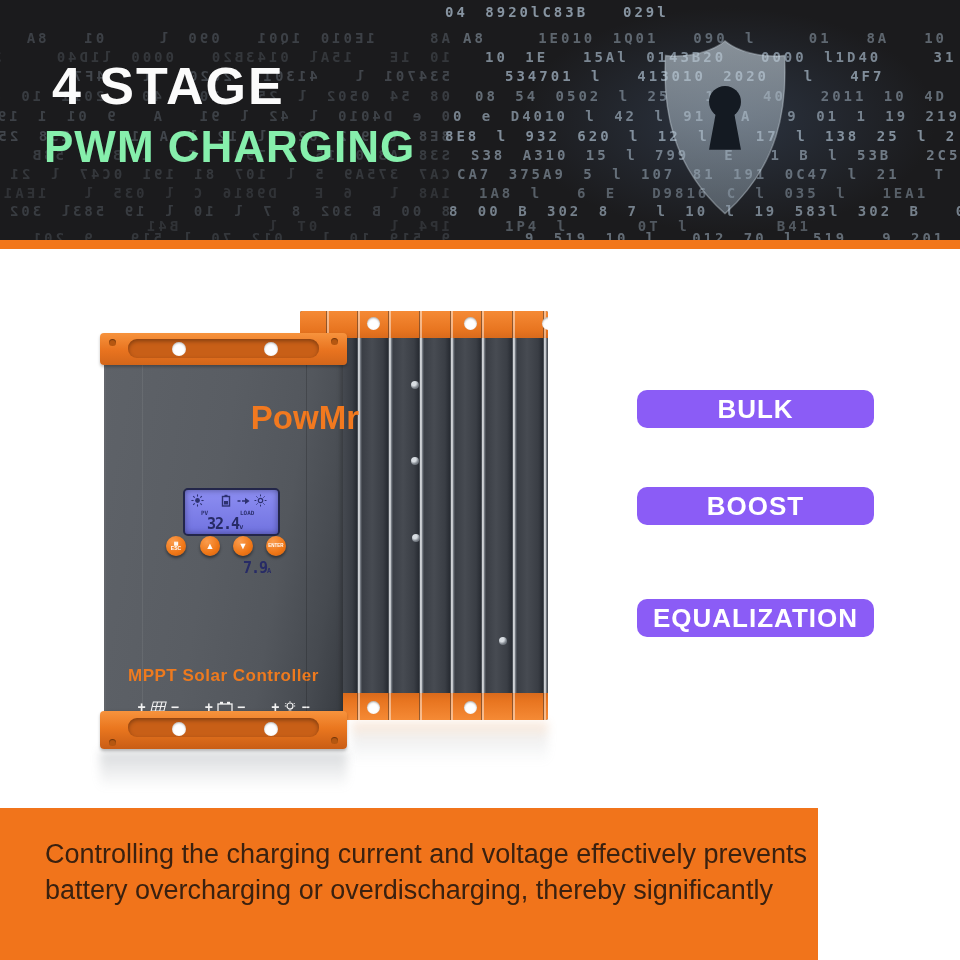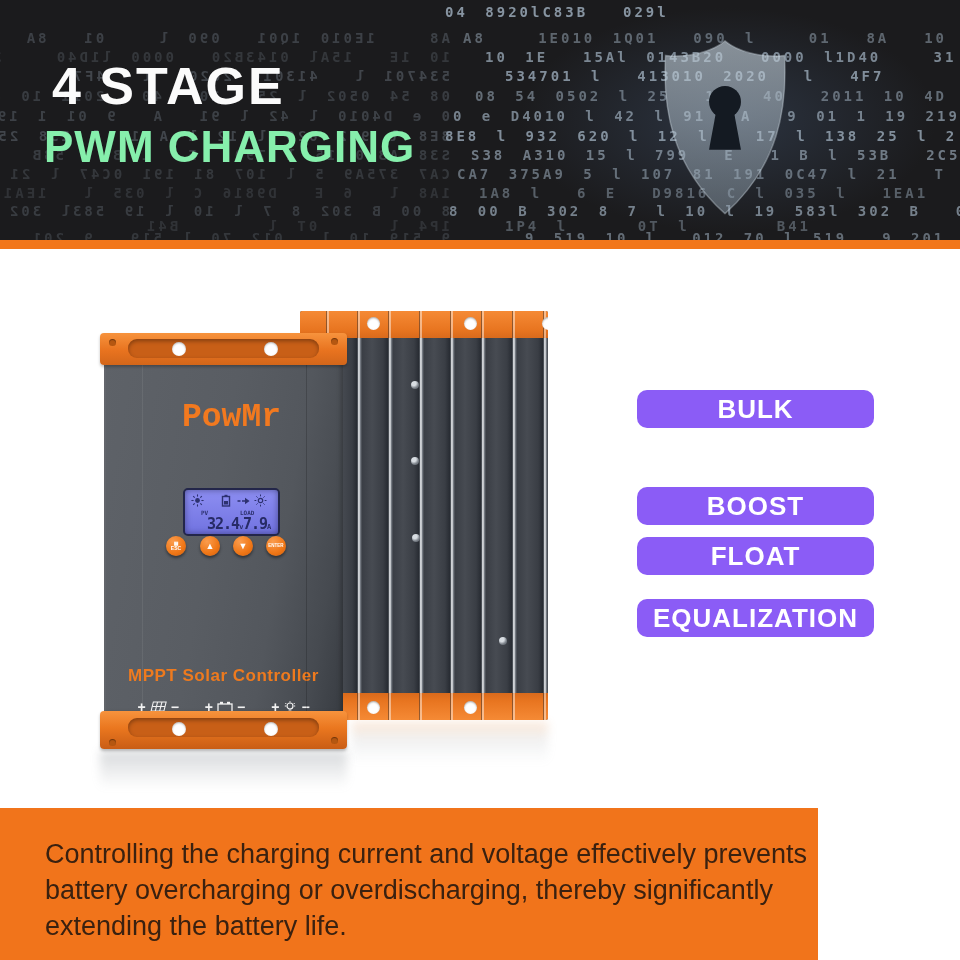--- a/index.html
+++ b/index.html
@@ -65,22 +65,22 @@
       box-shadow:inset 0 1px 2px rgba(0,0,0,.3);}
   .bk-screw{position:absolute;width:7px;height:7px;border-radius:50%;background:#b55711;
       box-shadow:inset 0 1px 1px rgba(0,0,0,.4);}
 
   .ctl-body{position:absolute;left:4px;top:28px;width:239px;height:352px;
       background:linear-gradient(100deg,#5e6268 0%,#595d63 45%,#53575d 70%,#464a50 88%,#383c42 100%);
       box-shadow:inset 2px 0 2px rgba(255,255,255,.06), inset -2px 0 4px rgba(0,0,0,.25);}
   .ctl-body:before{content:"";position:absolute;left:38px;top:0;width:1px;height:100%;background:rgba(255,255,255,.07);}
   .ctl-body:after{content:"";position:absolute;right:36px;top:0;width:1px;height:100%;background:rgba(0,0,0,.18);}
 
-  .logo{position:absolute;left:8px;top:38px;width:239px;text-align:center;
-      font-size:33px;font-weight:bold;color:#f2791f;letter-spacing:0px;font-family:Liberation Mono, monospace;}
+  .logo{position:absolute;left:16px;top:38px;width:239px;text-align:right;
+      font-size:33px;font-weight:bold;color:#f2791f;letter-spacing:0px;}
 
   .lcd{position:absolute;left:79px;top:127px;width:97px;height:48px;border-radius:5px;
       background:linear-gradient(180deg,#8d8ef2,#7173e0);
       border:2px solid #23264a;box-shadow:inset 0 0 6px rgba(20,22,60,.5);box-sizing:border-box;}
   .lcd-icons{position:absolute;left:6px;top:4px;width:85px;height:13px;display:flex;align-items:center;}
   .lcd-lab{position:absolute;font-size:6px;font-weight:bold;color:#2d3170;top:19px;
       font-family:"DejaVu Sans Mono",monospace;}
   .lcd-val{position:absolute;top:25px;font-family:"DejaVu Sans Mono",monospace;
       font-weight:bold;font-size:15px;color:#272b66;letter-spacing:-1px;}
   .lcd-unit{font-size:7px;letter-spacing:0;}
@@ -237,21 +237,21 @@
               <line x1="2.4" y1="10.6" x2="3.6" y2="9.4"></line>
                 <line x1="9.4" y1="3.6" x2="10.6" y2="2.4"></line>
             </g>
           </svg>
         </div>
         <div class="lcd-lab" style="left:16px;">PV</div>
         <div class="lcd-lab" style="left:55px;">LOAD</div>
         <div class="lcd-val" style="left:22px;">
           <span>32.4</span><span class="lcd-unit">v</span>
         </div>
-        <div class="lcd-val" style="left:58px;">
+        <div class="lcd-val" style="left:58px;margin-top:44px;">
           <span>7.9</span><span class="lcd-unit">A</span>
         </div>
       </div>
 
       <div class="keys">
         <div class="key key-esc" style="left:0px;">▦<br><span>ESC</span></div>
         <div class="key key-arrow" style="left:34px;">▲</div>
         <div class="key key-arrow" style="left:67px;">▼</div>
         <div class="key key-enter" style="left:100px;">ENTER</div>
       </div>
@@ -320,24 +320,22 @@
       <div class="channel" style="top:7px;"></div>
       <div class="bk-hole" style="left:72px;top:11px;"></div>
       <div class="bk-hole" style="left:164px;top:11px;"></div>
       <div class="bk-screw" style="left:9px;top:28px;"></div>
       <div class="bk-screw" style="left:231px;top:26px;"></div>
     </div>
   </div>
 
   <div class="stage-btn" style="top:390px;">BULK</div>
   <div class="stage-btn" style="top:463px;margin-top:24px;">BOOST</div>
-  <div class="stage-btn" style="top:537px;">FLOAT</div>
   <div class="stage-btn" style="top:599px;">EQUALIZATION</div>
 
   <div class="sec-bottom">
     <div class="footer-text">
       <div>Controlling the charging current and voltage effectively prevents</div>
       <div>battery overcharging or overdischarging, thereby significantly</div>
-      <div>extending the battery life.</div>
     </div>
   </div>
 
 </div>
 
 </body></html>

